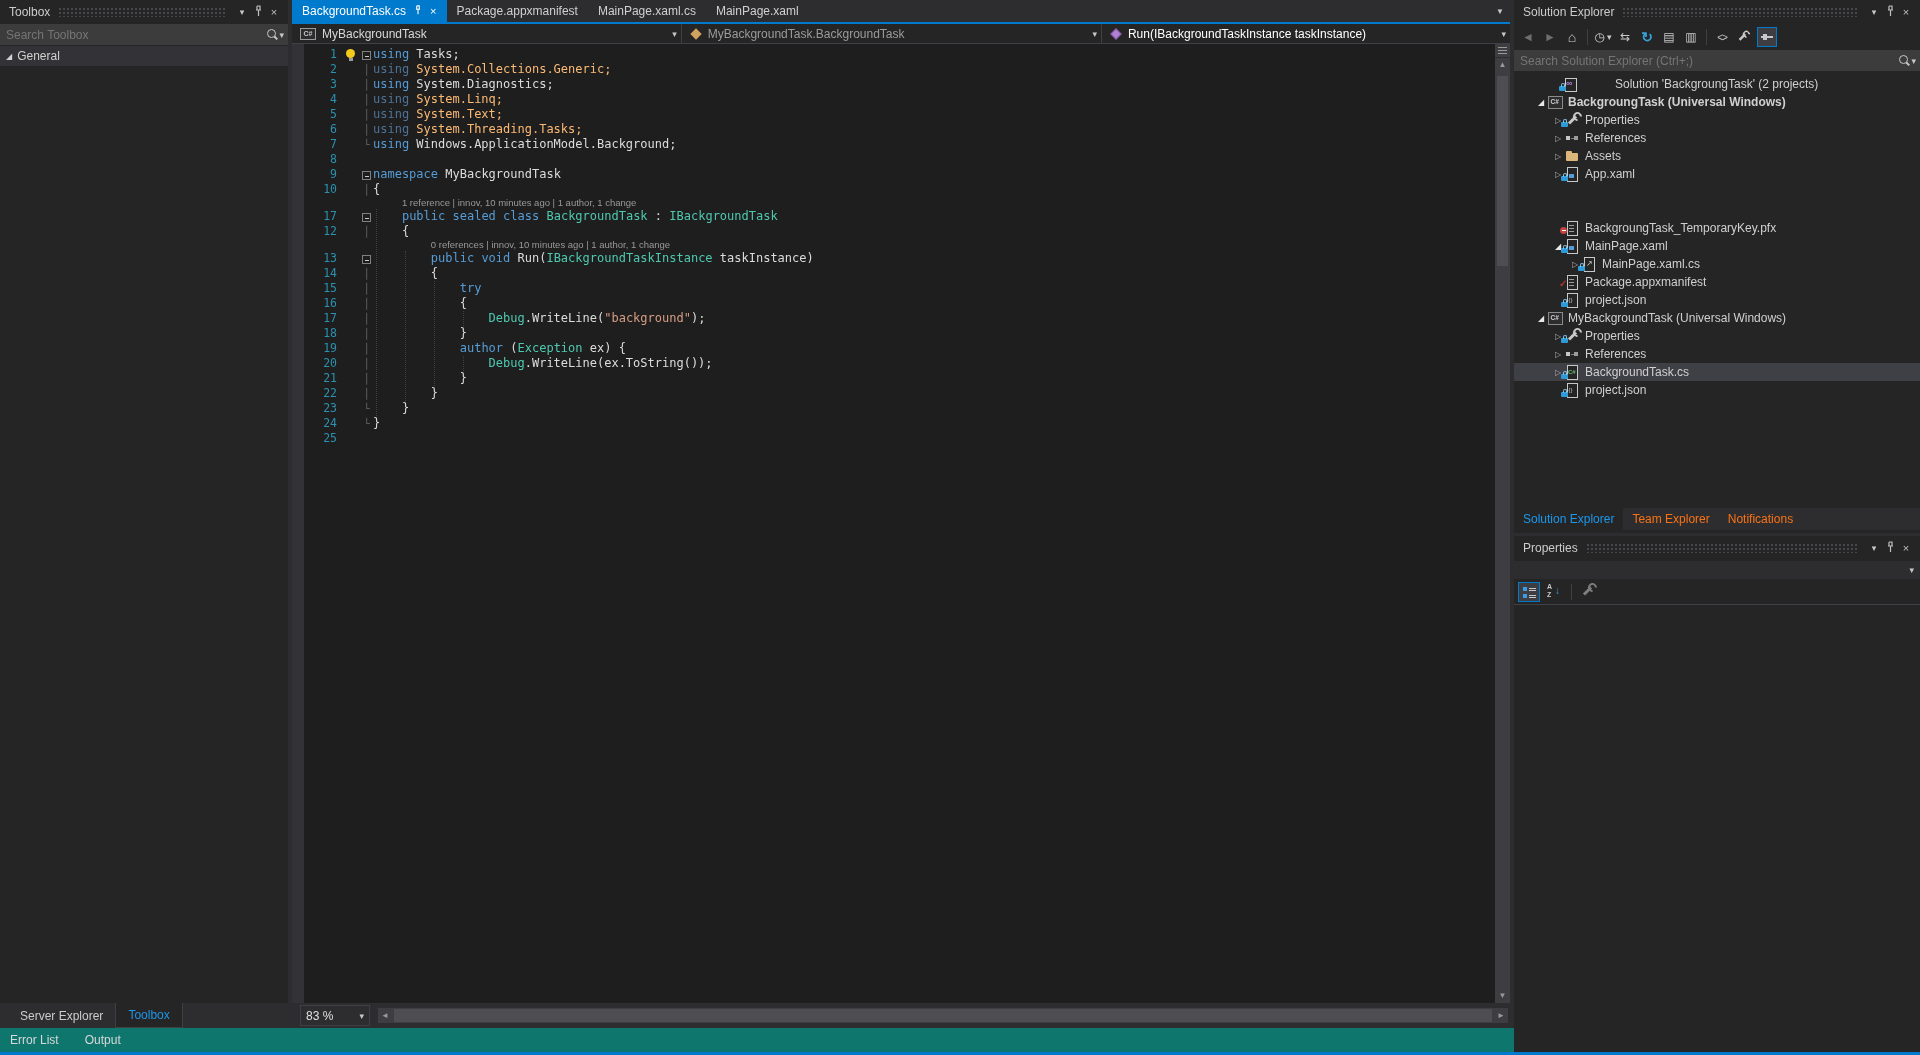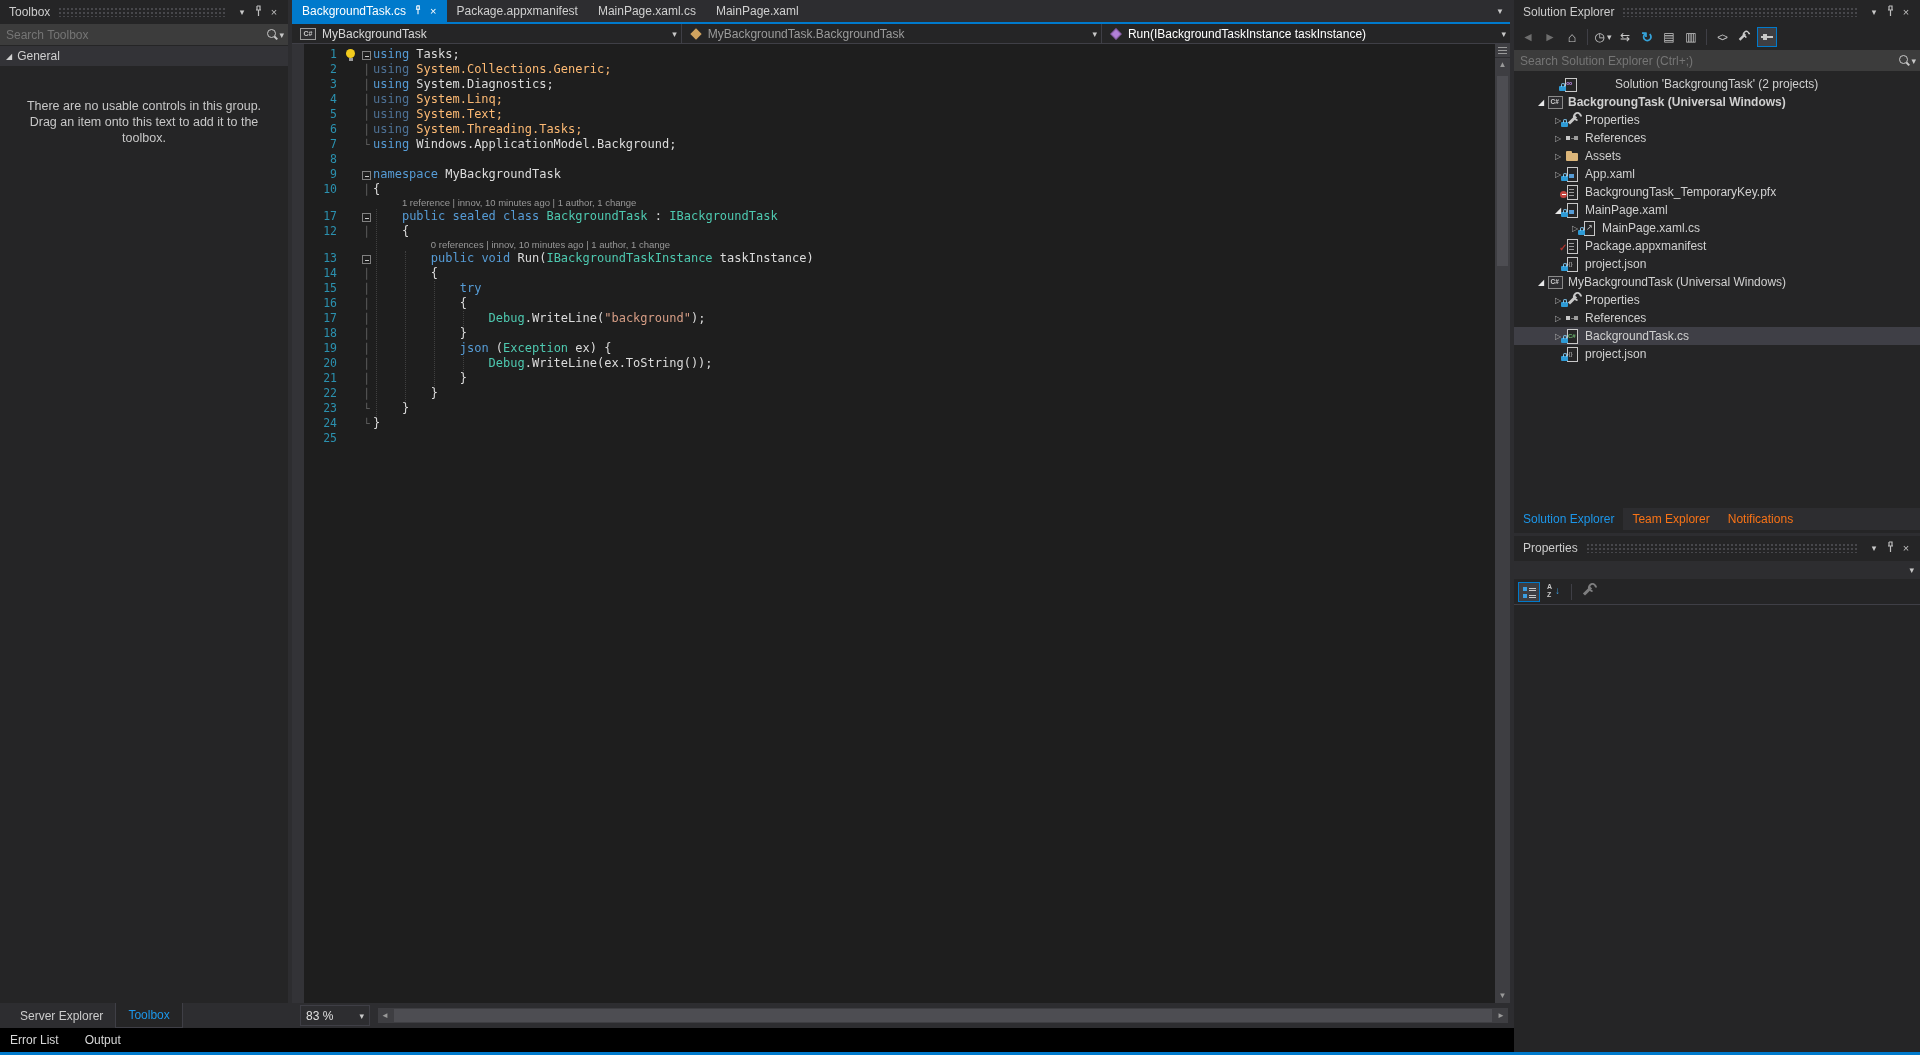--- a/index.html
+++ b/index.html
@@ -126,21 +126,21 @@
   .p-cat { width:22px; height:20px; border:1px solid #007ACC; background:#3E3E42; position:relative; }
   .p-cat::before { content:''; position:absolute; left:4px; top:4px; width:4px; height:4px; background:#3B9EE2; box-shadow:0 7px 0 #3B9EE2; }
   .p-cat::after { content:''; position:absolute; left:10px; top:5px; width:7px; height:1px; background:#C8C8C8; box-shadow:0 2px 0 #C8C8C8, 0 7px 0 #C8C8C8, 0 9px 0 #C8C8C8; }
   .p-az { width:20px; height:20px; position:relative; color:#C8C8C8; font-size:7px; font-weight:bold; }
   .p-az::before { content:'A'; position:absolute; left:3px; top:1px; }
   .p-az::after { content:'Z'; position:absolute; left:3px; top:9px; }
   .p-az i { position:absolute; left:11px; top:3px; font-style:normal; color:#3B9EE2; font-size:10px; }
   .p-wrench { position:relative; width:18px; height:18px; opacity:.55; }
 
   
-  .error-row { position:absolute; left:0; top:1028px; width:1514px; height:24px; background:#000000; display:flex; align-items:center; gap:26px; padding-left:10px; color:#D8D8D8; }
+  .error-row { position:absolute; left:0; top:1028px; width:1514px; height:24px; background:#0f766e; display:flex; align-items:center; gap:26px; padding-left:10px; color:#D8D8D8; }
   .status-strip { position:absolute; left:0; top:1052px; width:1920px; height:3px; background:#007ACC; }
 
   .pin-svg { display:inline-block; }
 </style>
 </head>
 <body>
 
 <div class="left-panel">
   <div class="title-row">
     <span>Toolbox</span>
@@ -153,21 +153,20 @@
   </div>
   <div class="searchbox">
     <input readonly="" placeholder="Search Toolbox" style="">
     <span class="mag"></span>
     <span class="chev">▾</span>
   </div>
   <div class="section-hdr">
     <span class="tri">◢</span>
     <span>General</span>
   </div>
-  <div class="tb-msg">There are no usable controls in this group. Drag an item onto this text to add it to the toolbox.</div>
 </div>
 
 <div class="left-tabs">
   <div class="lt-tab">Server Explorer</div>
   <div class="lt-tab active">Toolbox</div>
 </div>
 
 <div class="editor">
   <div class="tabstrip">
     <div class="dtab active">
@@ -319,21 +318,21 @@
         <div class="code-row">
           <span class="line-num">18</span>
           <span class="bulb-col"></span>
           <span class="fold-col">│</span>
           <span class="code-text"><span class="tk-pl">            }</span></span>
         </div>
         <div class="code-row">
           <span class="line-num">19</span>
           <span class="bulb-col"></span>
           <span class="fold-col">│</span>
-          <span class="code-text"><span class="tk-pl">            </span><span class="tk-kw">json</span><span class="tk-pl"> (</span><span class="tk-ty">Exception</span><span class="tk-pl"> ex) {</span></span>
+          <span class="code-text"><span class="tk-pl">            </span><span class="tk-kw">author</span><span class="tk-pl"> (</span><span class="tk-ty">Exception</span><span class="tk-pl"> ex) {</span></span>
         </div>
         <div class="code-row">
           <span class="line-num">20</span>
           <span class="bulb-col"></span>
           <span class="fold-col">│</span>
           <span class="code-text"><span class="tk-pl">                </span><span class="tk-ty">Debug</span><span class="tk-pl">.WriteLine(ex.ToString());</span></span>
         </div>
         <div class="code-row">
           <span class="line-num">21</span>
           <span class="bulb-col"></span>
@@ -460,21 +459,21 @@
         <span class="t-ic i-folder"></span>
         <span class="t-lbl">Assets</span>
       </div>
       <div class="tree-row" style="padding-left: 38px;">
         <span class="tw-arrow">▷</span>
         <span class="t-ic doc i-xaml">
           <span class="bg-lock"></span>
         </span>
         <span class="t-lbl">App.xaml</span>
       </div>
-      <div class="tree-row" style="padding-left: 38px;">
+      <div class="tree-row" style="padding-left: 38px; margin-top: 36px;">
         <span class="tw-arrow"></span>
         <span class="t-ic doc i-pfx">
           <span class="bg-reddot"></span>
         </span>
         <span class="t-lbl">BackgroungTask_TemporaryKey.pfx</span>
       </div>
       <div class="tree-row" style="padding-left: 38px;">
         <span class="tw-arrow exp">◢</span>
         <span class="t-ic doc i-xaml">
           <span class="bg-lock"></span>

